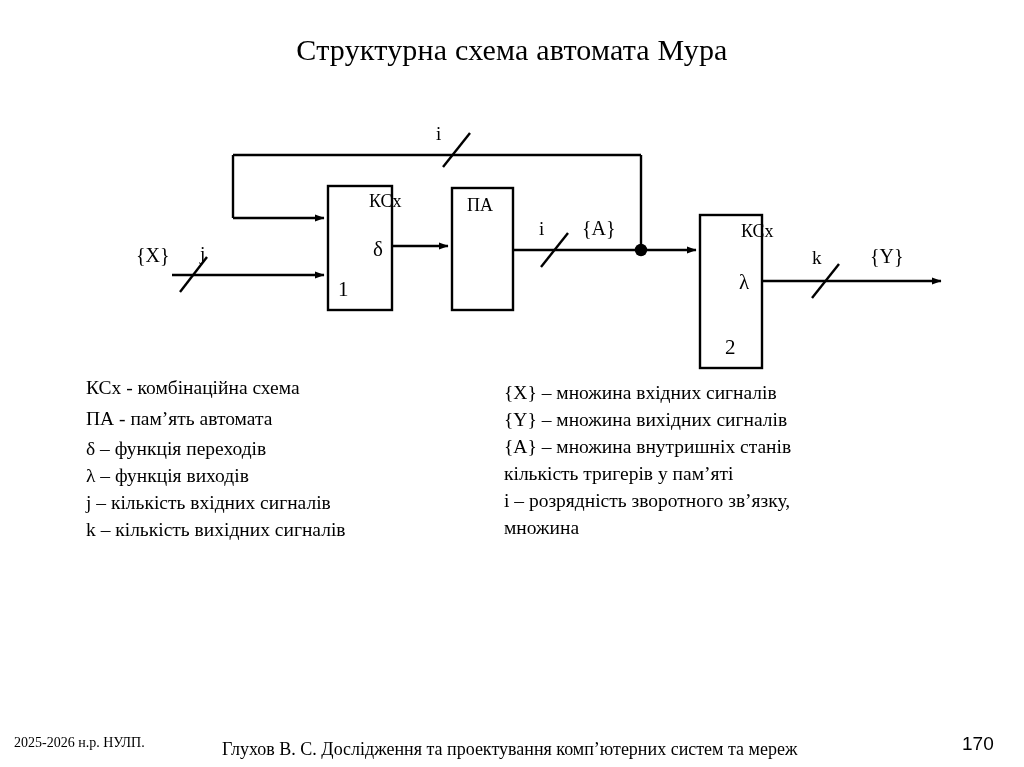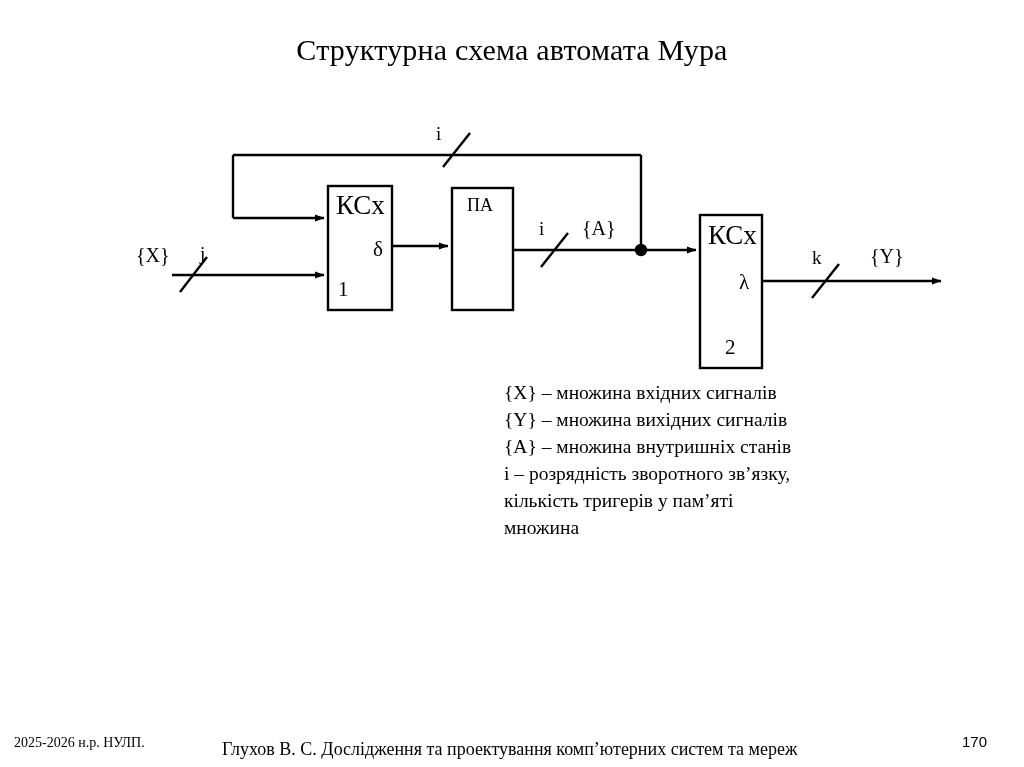--- a/index.html
+++ b/index.html
@@ -47,21 +47,21 @@
   }
 
   
   .dlabel {
     position: absolute;
     font-family: "Liberation Serif", "DejaVu Serif", serif;
     color: #000;
     white-space: nowrap;
     line-height: 1;
   }
-  .lbl-kcx   { font-size: 27px; }
+  .lbl-kcx   { font-size: 18px; margin-left: 33px; }
   .lbl-fn    { font-size: 21px; }
   .lbl-num   { font-size: 21px; }
   .lbl-pa    { font-size: 18px; }
   .lbl-sig   { font-size: 20px; }
   .lbl-w     { font-size: 19px; }
 
   
   .legend {
     position: absolute;
     font-family: "Liberation Serif", "DejaVu Serif", serif;
@@ -100,21 +100,21 @@
     top: 731px;
     font-size: 18px;
     font-family: "Liberation Serif", "DejaVu Serif", serif;
     white-space: nowrap;
     margin-top: 8px;
   }
   .footer-page {
     position: absolute;
     left: 962px;
     top: 733px;
-    font-size: 15px;
+    font-size: 19px;
     font-family: "Liberation Sans", "DejaVu Sans", sans-serif;
     white-space: nowrap;
   }
 </style>
 </head>
 <body>
 
 <div id="slide">
 
   <div class="title">Структурна схема автомата Мура</div>
@@ -169,27 +169,35 @@
   <div class="dlabel lbl-w" style="left:200px; top:244px;">j</div>
 
   <div class="dlabel lbl-w" style="left:436px; top:124px;">i</div>
 
   <div class="dlabel lbl-w" style="left:539px; top:219px;">i</div>
   <div class="dlabel lbl-sig" style="left:582px; top:218px;">{A}</div>
 
   <div class="dlabel lbl-w" style="left:812px; top:248px;">k</div>
   <div class="dlabel lbl-sig" style="left:870px; top:246px;">{Y}</div>
 
+  <div class="legend legend-left">
+    <div class="row first">КСх - комбінаційна схема</div>
+    <div class="row second">ПА - пам’ять автомата</div>
+    <div class="row">δ – функція переходів</div>
+    <div class="row">λ – функція виходів</div>
+    <div class="row">j – кількість вхідних сигналів</div>
+    <div class="row">k – кількість вихідних сигналів</div>
+  </div>
 
   <div class="legend legend-right">
     <div class="row">{X} – множина вхідних сигналів</div>
     <div class="row">{Y} – множина вихідних сигналів</div>
     <div class="row">{A} – множина внутришніх станів</div>
+    <div class="row">кількість тригерів у пам’яті</div>
     <div class="row">i – розрядність зворотного зв’язку,</div>
-    <div class="row">кількість тригерів у пам’яті</div>
     <div class="row">множина</div>
   </div>
 
   <div class="footer-left">2025-2026 н.р. НУЛП.</div>
   <div class="footer-center">Глухов В. С. Дослідження та проектування комп’ютерних систем та мереж</div>
   <div class="footer-page">170</div>
 
 </div>
 
 </body></html>

